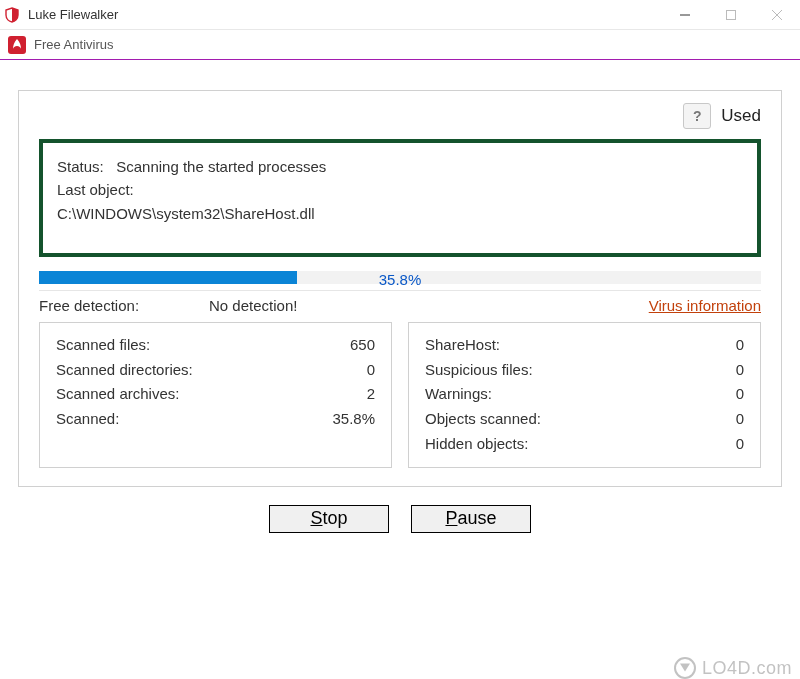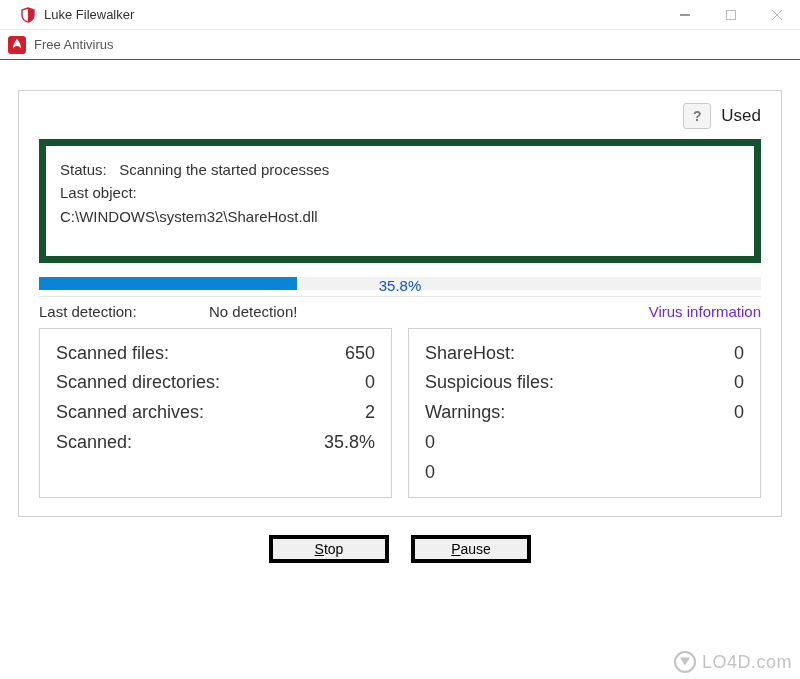--- a/index.html
+++ b/index.html
@@ -10,21 +10,21 @@
       color: #333;
       width: 800px;
       height: 679px;
       overflow: hidden;
       position: relative;
     }
     .titlebar {
       display: flex;
       align-items: center;
       height: 30px;
-      padding: 0 0 0 20px;
+      padding: 0 0 0 4px;
       border-bottom: 1px solid #e8e8e8;
     }
     .titlebar-icon {
       width: 16px; height: 16px;
       margin-right: 8px;
     }
     .titlebar-title {
       flex: 1;
       font-size: 13px;
       color: #333;
@@ -84,21 +84,21 @@
       color: #777;
       font-size: 14px;
       font-weight: bold;
       cursor: pointer;
     }
     .help-label {
       font-size: 17px;
       color: #222;
     }
     .status-box {
-      border: 7px solid #14532d;
+      border: 4px solid #14532d;
       padding: 12px 14px 28px 14px;
       margin-bottom: 14px;
       font-size: 15px;
       line-height: 1.55;
     }
     .status-line { white-space: pre; }
     .progress-wrap {
       position: relative;
       height: 20px;
       border-bottom: 1px solid #e6e6e6;
@@ -125,58 +125,59 @@
       line-height: 17px;
     }
     .detection-row {
       display: flex;
       font-size: 15px;
       margin: 6px 0 8px 0;
     }
     .det-label { width: 170px; }
     .det-value { flex: 1; }
     .virus-link {
-      color: #6d28d9;
+      text-decoration: underline;
+      color: #c2410c;
       cursor: pointer;
     }
     .stats-row {
       display: flex;
       gap: 16px;
     }
     .stats-box {
       flex: 1;
       border: 1px solid #d0d0d0;
       padding: 10px 16px;
-      font-size: 18px;
+      font-size: 15px;
     }
     .stat-line {
       display: flex;
       justify-content: space-between;
       line-height: 1.65;
     }
     .btn-row {
       display: flex;
       justify-content: center;
       gap: 22px;
       margin-top: 18px;
     }
     .action-btn {
       width: 120px;
       height: 28px;
-      border: 4px solid #000000;
+      border: 1px solid #000000;
       background: #f0f0f0;
-      font-size: 14px;
+      font-size: 18px;
       cursor: pointer;
       font-family: inherit;
     }
     .action-btn .ul { text-decoration: underline; }
     .watermark {
       position: absolute;
       right: 8px;
-      bottom: 6px;
+      bottom: 0;
       font-size: 18px;
       color: rgba(120,120,120,0.45);
       font-weight: 500;
       letter-spacing: 0.5px;
       display: flex;
       align-items: center;
       gap: 6px;
     }
     .watermark-circle {
       width: 22px; height: 22px;
@@ -252,21 +253,21 @@
     </div>
 
     <div class="progress-wrap">
       <div class="progress-bar">
         <div class="progress-fill" style="width: 35.8%;"></div>
       </div>
       <div class="progress-text">35.8%</div>
     </div>
 
     <div class="detection-row">
-      <span class="det-label">Last detection:</span>
+      <span class="det-label">Free detection:</span>
       <span class="det-value">No detection!</span>
       <span class="virus-link">Virus information</span>
     </div>
 
     <div class="stats-row">
       <div class="stats-box">
         <div class="stat-line">
             <span>Scanned files:</span>
             <span>650</span>
           </div>
@@ -290,23 +291,25 @@
           </div>
         <div class="stat-line">
             <span>Suspicious files:</span>
             <span>0</span>
           </div>
         <div class="stat-line">
             <span>Warnings:</span>
             <span>0</span>
           </div>
         <div class="stat-line">
-            <span>0</span>
-          </div>
-        <div class="stat-line">
+            <span>Objects scanned:</span>
+            <span>0</span>
+          </div>
+        <div class="stat-line">
+            <span>Hidden objects:</span>
             <span>0</span>
           </div>
       </div>
     </div>
 
   </div>
 
   <div class="btn-row">
     <button class="action-btn"><span class="ul">S</span><span id="stop-rest">top</span></button>
     <button class="action-btn"><span class="ul">P</span><span id="pause-rest">ause</span></button>

